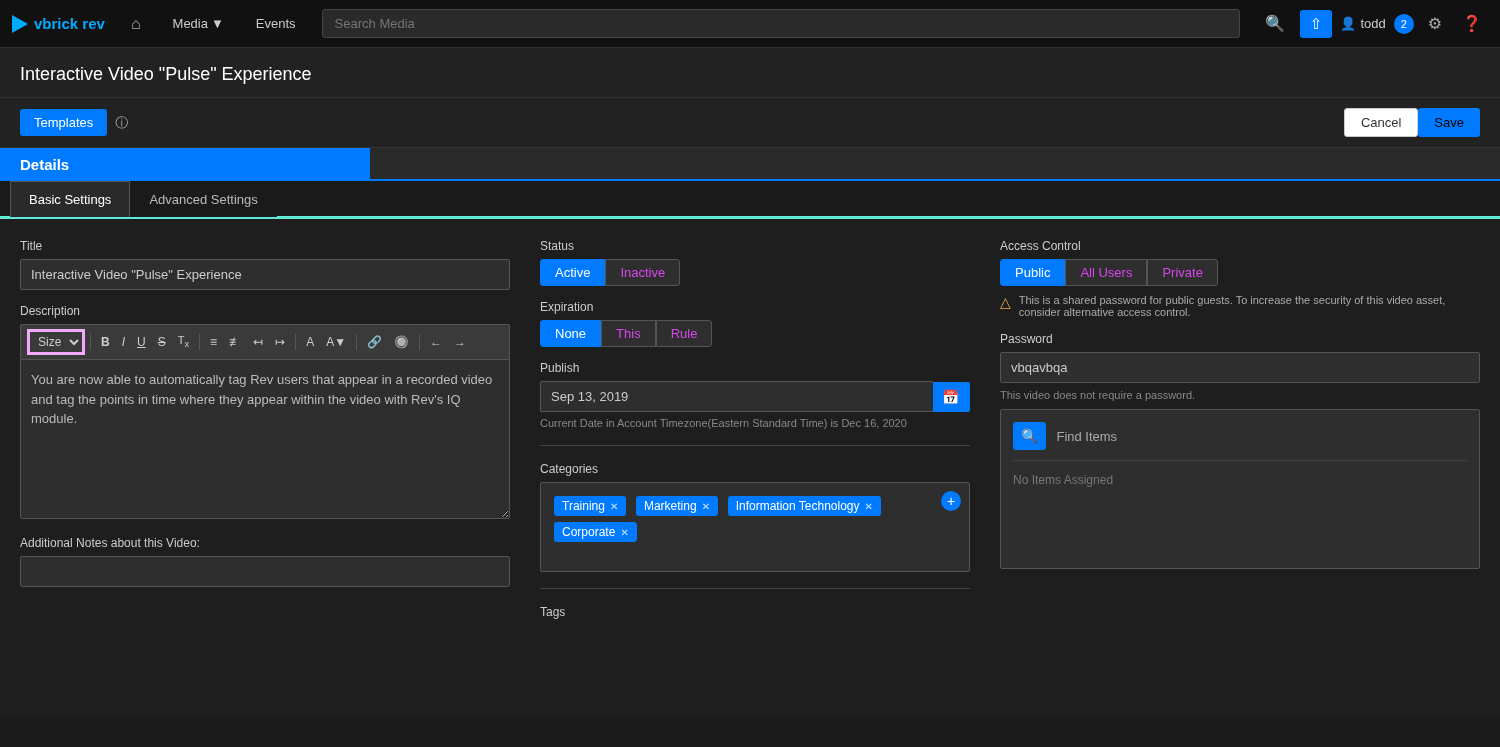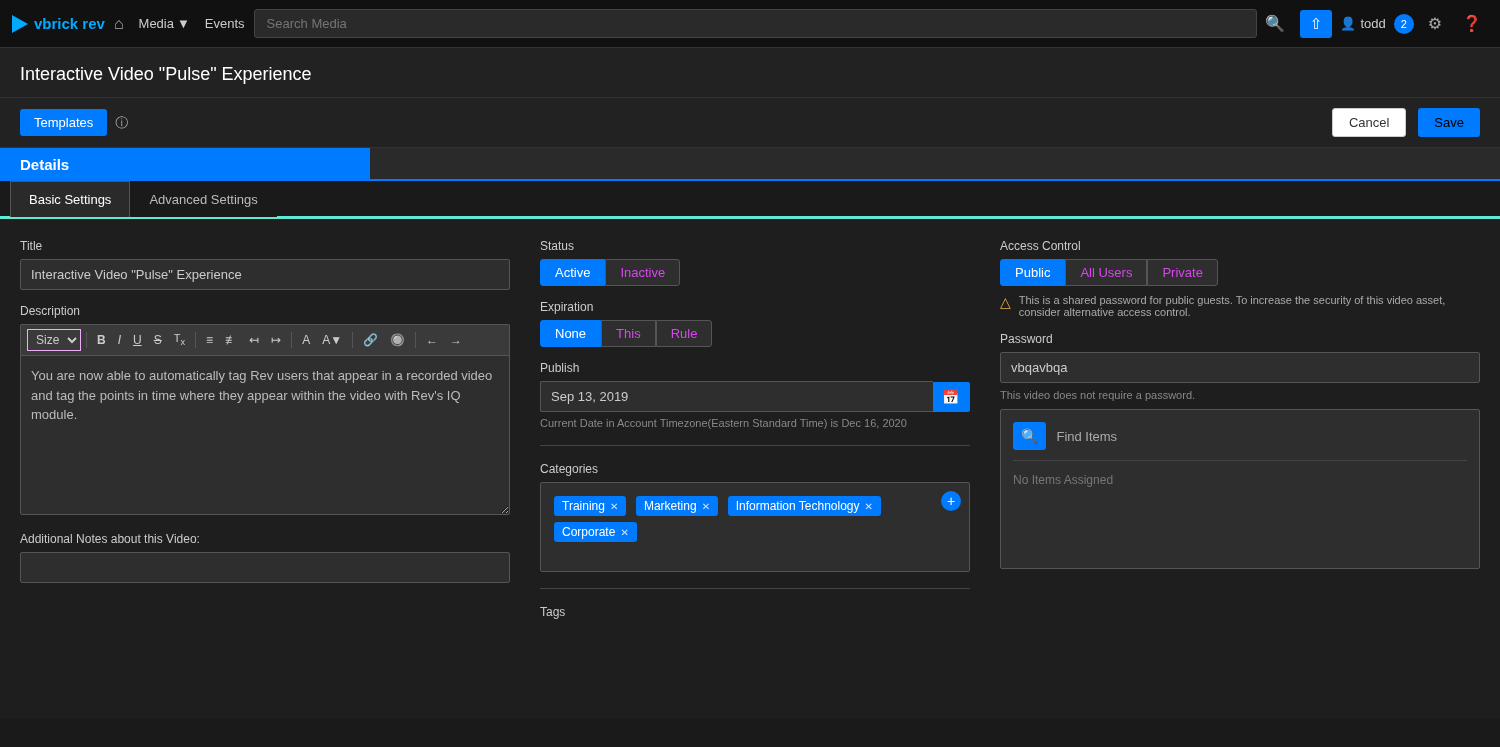--- a/index.html
+++ b/index.html
@@ -5,21 +5,21 @@
     * { box-sizing: border-box; margin: 0; padding: 0; }
     body { background: #1a1a1a; color: #ccc; font-family: Arial, sans-serif; font-size: 13px; min-width: 1500px; }
 
     
     .navbar {
       background: #111;
       display: flex;
       align-items: center;
       height: 48px;
       padding: 0 12px;
-      gap: 3px;
+      gap: 20px;
       border-bottom: 1px solid #333;
     }
     .logo {
       display: flex;
       align-items: center;
       gap: 6px;
       color: #00aaff;
       font-weight: bold;
       font-size: 15px;
     }
@@ -79,21 +79,21 @@
       justify-content: space-between;
       border-bottom: 1px solid #333;
     }
     .toolbar-left { display: flex; align-items: center; gap: 8px; }
     .btn-templates {
       background: #007bff; color: #fff; border: none; padding: 6px 14px; border-radius: 3px; cursor: pointer; font-size: 13px;
     }
     .info-icon {
       color: #aaa; font-size: 13px; cursor: pointer;
     }
-    .toolbar-right { display: flex; gap: 12px; }
+    .toolbar-right { display: flex; gap: 0; }
     .btn-cancel {
       background: #fff; color: #333; border: 1px solid #ccc; padding: 6px 16px; border-radius: 3px; cursor: pointer; font-size: 13px;
     }
     .btn-save {
       background: #007bff; color: #000000; border: none; padding: 6px 16px; border-radius: 3px; cursor: pointer; font-size: 13px;
     }
     .details-bar {
       display: flex;
       align-items: stretch;
     }
@@ -171,21 +171,21 @@
       display: flex;
       align-items: center;
       gap: 2px;
       flex-wrap: wrap;
       border-radius: 2px 2px 0 0;
     }
     .editor-btn {
       background: none; border: none; color: #ccc; cursor: pointer; font-size: 12px; padding: 2px 5px; border-radius: 2px;
     }
     .editor-select {
-      background: #3a3a3a; border: 1px solid #f0abfc; color: #ccc; font-size: 12px; padding: 2px 4px;
+      background: #3a3a3a; border: 3px solid #f0abfc; color: #ccc; font-size: 12px; padding: 2px 4px;
     }
     .editor-sep { width: 1px; height: 16px; background: #555; margin: 0 3px; }
     .editor-area {
       width: 100%;
       min-height: 160px;
       background: #2e2e2e;
       border: 1px solid #555;
       color: #bbb;
       padding: 10px;
       font-size: 13px;

